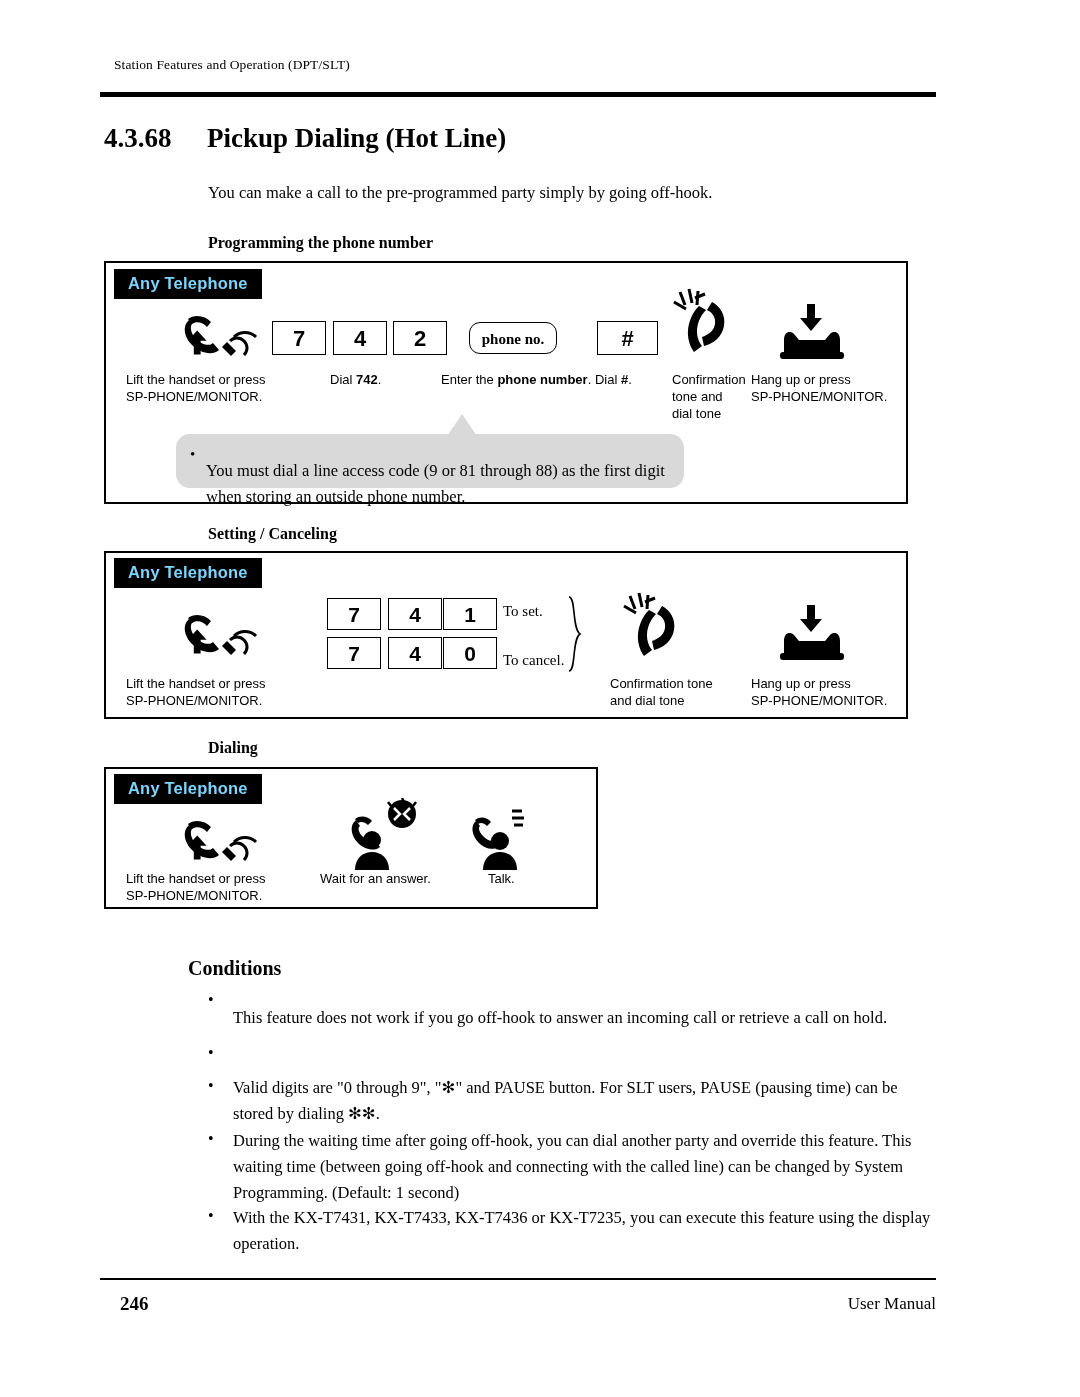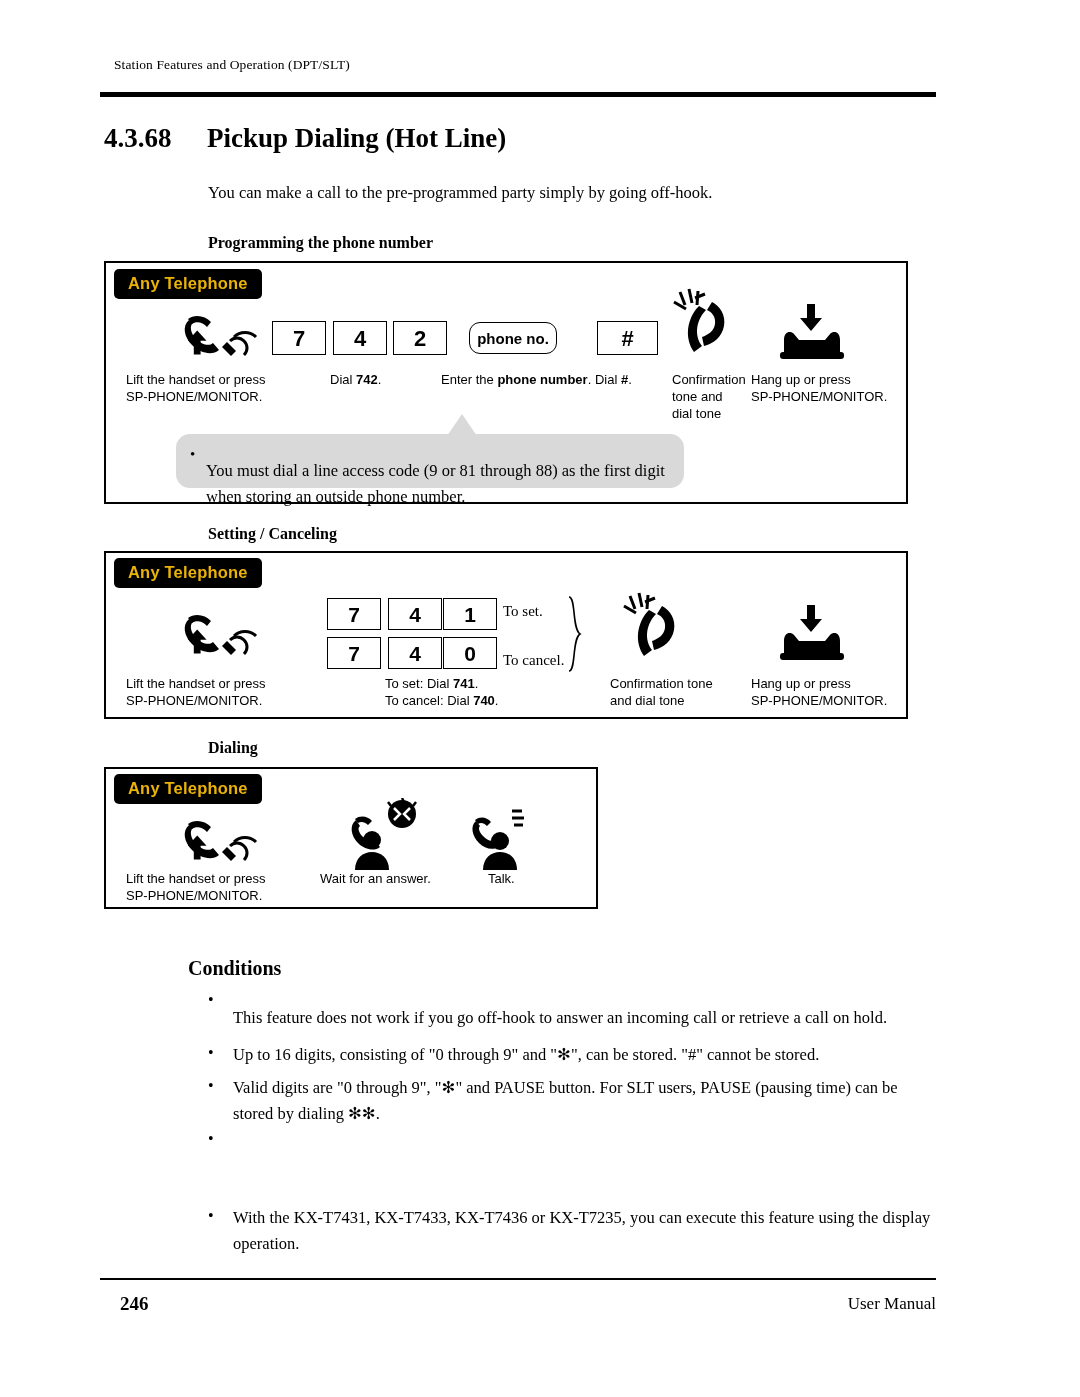--- a/index.html
+++ b/index.html
@@ -70,46 +70,46 @@
   
   .diag-box {
     position: absolute;
     border: 2px solid #000;
     background: #fff;
     box-sizing: border-box;
   }
   .anytel {
     position: absolute;
     background: #000;
-    color: #eab308;
+    color: #7dd3fc;
     font-family: "Liberation Sans", sans-serif;
     font-weight: bold;
     font-size: 16.5px;
     padding: 5px 14px 6px 14px;
-    border-radius: 5px;
+    border-radius: 0;
     letter-spacing: 0.2px;
     white-space: nowrap;
     text-align: right;
   }
   .keybox {
     position: absolute;
     border: 1.5px solid #000;
     box-sizing: border-box;
     text-align: center;
     font-family: "Liberation Sans", sans-serif;
     font-weight: bold;
     background: #fff;
   }
   .keybox-round {
     position: absolute;
     border: 1.5px solid #000;
     box-sizing: border-box;
     border-radius: 11px;
     text-align: center;
-    font-family: Liberation Sans, sans-serif;
+    font-family: Liberation Serif, serif;
     font-weight: bold;
     background: #fff;
   }
   .cap {
     position: absolute;
     font-family: "Liberation Sans", sans-serif;
     font-size: 13px;
     line-height: 17px;
     white-space: pre-line;
   }
@@ -315,21 +315,20 @@
       <g fill="#000">
         <path d="M37 2 l0 14 l7 0 l-11 13 l-11 -13 l7 0 l0 -14 z"></path>
         <path d="M6 38 c0 -8 6 -10 10 -6 l5 6 l26 0 l5 -6 c4 -4 10 -2 10 6 l0 12 l-56 0 z"></path>
         <rect x="2" y="50" width="64" height="7" rx="3"></rect>
       </g>
     </svg>
   </div>
 
   <div class="cap" style="left:126px; top:675px; width:210px;">Lift the handset or press
 SP-PHONE/MONITOR.</div>
-  <div class="cap" style="left:385px; top:675px; width:220px;">To set: Dial <b>741</b>.<br>To cancel: Dial <b>740</b>.</div>
   <div class="cap" style="left:610px; top:675px; width:140px;">Confirmation tone
 and dial tone</div>
   <div class="cap" style="left:751px; top:675px; width:170px;">Hang up or press
 SP-PHONE/MONITOR.</div>
 
   <div class="subhead" style="left:208px; top:739px;">Dialing</div>
 
   <div class="diag-box" style="left:104px; top:767px; width:494px; height:142px;"></div>
 
   <div class="anytel" style="left:114px; top:774px;">Any Telephone</div>
@@ -377,26 +376,26 @@
 SP-PHONE/MONITOR.</div>
   <div class="cap" style="left:320px; top:870px; width:160px;">Wait for an answer.</div>
   <div class="cap" style="left:488px; top:870px; width:90px;">Talk.</div>
 
   <div class="cond-head">Conditions</div>
 
   <div class="cond-bullet" style="left:208px; top:991px;">•</div>
   <div class="cond-item" style="left:233px; top:989px; width:705px;margin-top:16px;">This feature does not work if you go off-hook to answer an incoming call or retrieve a call on hold.</div>
 
   <div class="cond-bullet" style="left:208px; top:1044px;">•</div>
-  <div class="cond-item" style="left:233px; top:1042px; width:705px;">Up to 16 digits, consisting of "0 through 9" and "✻", can be stored. "#" cannot be stored.</div>
 
   <div class="cond-bullet" style="left:208px; top:1077px;">•</div>
   <div class="cond-item" style="left:233px; top:1075px; width:705px;">Valid digits are "0 through 9", "✻" and PAUSE button. For SLT users, PAUSE (pausing time) can be stored by dialing ✻✻.</div>
 
   <div class="cond-bullet" style="left:208px; top:1130px;">•</div>
+  <div class="cond-item" style="left:233px; top:1128px; width:705px;">During the waiting time after going off-hook, you can dial another party and override this feature. This waiting time (between going off-hook and connecting with the called line) can be changed by System Programming. (Default: 1 second)</div>
 
   <div class="cond-bullet" style="left:208px; top:1207px;">•</div>
   <div class="cond-item" style="left:233px; top:1205px; width:705px;">With the KX-T7431, KX-T7433, KX-T7436 or KX-T7235, you can execute this feature using the display operation.</div>
 
   <div class="footer-rule"></div>
   <div class="footer-left">246</div>
   <div class="footer-right">User Manual</div>
 
 </div>
 

